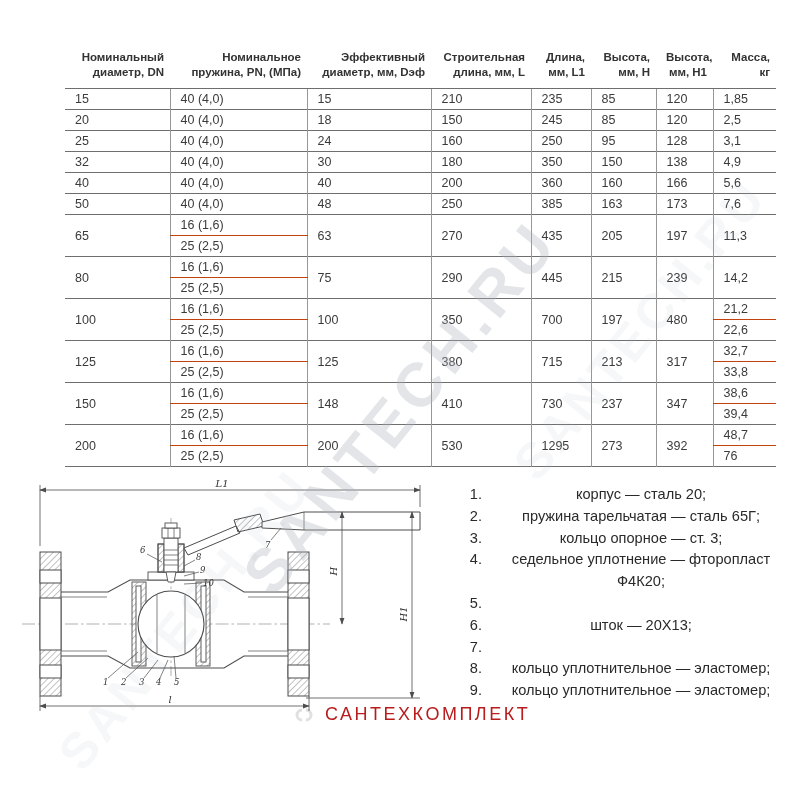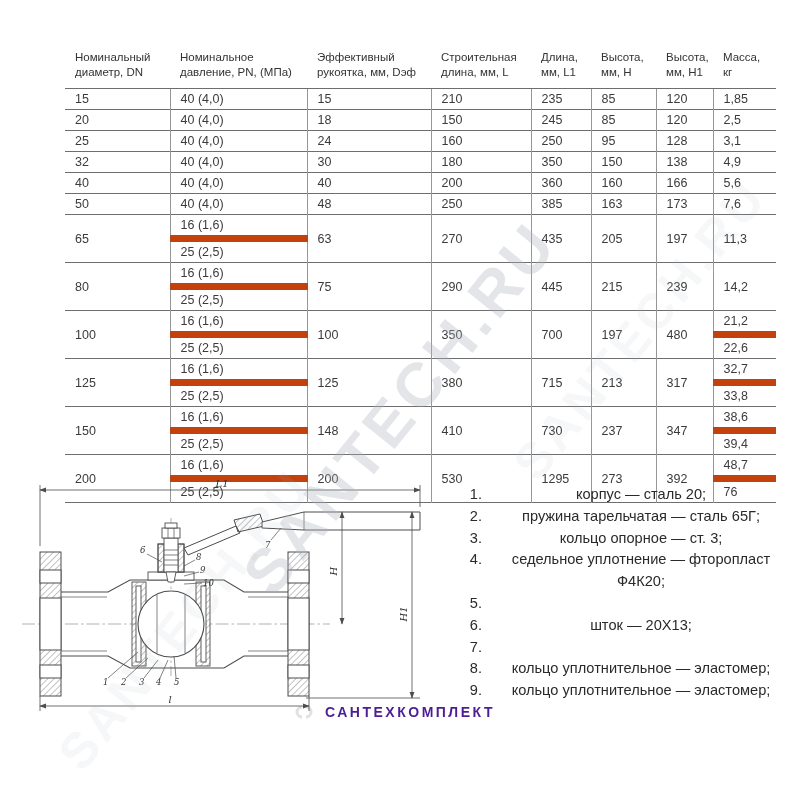--- a/index.html
+++ b/index.html
@@ -11,32 +11,32 @@
   
   .wm{position:absolute;font-weight:700;white-space:nowrap;pointer-events:none;z-index:3;color:#aeb6bd;}
   .wm-main{left:400px;top:408px;font-size:62px;letter-spacing:5px;opacity:.34;
     transform:translate(-50%,-50%) rotate(-51deg);}
   .wm-f1{left:185px;top:620px;font-size:50px;letter-spacing:4px;opacity:.10;
     transform:translate(-50%,-50%) rotate(-51deg);}
   .wm-f2{left:640px;top:330px;font-size:50px;letter-spacing:4px;opacity:.10;
     transform:translate(-50%,-50%) rotate(-51deg);}
   .wm-bottom{position:absolute;left:292px;top:704px;display:flex;align-items:center;gap:7px;
     z-index:0;pointer-events:none;}
-  .wm-bottom .t{font-size:14px;font-weight:700;letter-spacing:2.5px;color:#4c1d95;}
+  .wm-bottom .t{font-size:18px;font-weight:400;letter-spacing:2.5px;color:#b91c1c;}
   
   .spec-wrap{position:absolute;left:65px;top:50px;width:711px;z-index:1;}
   table{border-collapse:collapse;table-layout:fixed;width:711px;border-bottom:1px solid #6e6e6e;}
   col.w-dn{width:105px}col.w-pn{width:137px}col.w-deff{width:124px}col.w-l{width:100px}
   col.w-l1{width:60px}col.w-h{width:65px}col.w-h1{width:57px}col.w-m{width:63px}
-  th{font-size:11.5px;line-height:1.28;font-weight:400;text-align:left;vertical-align:top;
+  th{font-size:11.5px;line-height:1.28;font-weight:700;text-align:right;vertical-align:top;
      padding:0 6px 9px 10px;color:#333;}
   td{font-size:12.5px;padding:0 6px 0 10px;height:20px;vertical-align:middle;color:#3b3b3b;}
   tr.gs td{border-top:1px solid #6e6e6e;}
   td.vl{border-left:1px solid #979797;}
-  td.sd{border-bottom:7px solid #c2410c;}
+  td.sd{border-bottom:1px solid #c2410c;}
   
   .materials{position:absolute;left:455px;top:484px;width:338px;z-index:1;}
   .materials h2{margin:0 0 9px 0;font-size:17.5px;letter-spacing:.2px;color:#1d1d1d;}
   .materials ol{list-style:none;margin:0;padding:0;}
   .materials li{display:flex;font-size:14.6px;line-height:21.8px;color:#2a2a2a;}
   .materials .num{width:27px;flex:0 0 27px;text-align:right;padding-right:7px;}
   .materials .txt{flex:1;text-align:center;}
   
   .drawing{position:absolute;left:8px;top:476px;z-index:1;}
   .dwg-label{font-family:"DejaVu Serif",serif;font-style:italic;}
@@ -56,22 +56,22 @@
         <col class="w-deff">
         <col class="w-l">
       <col class="w-l1">
         <col class="w-h">
         <col class="w-h1">
         <col class="w-m">
     </colgroup>
     <thead>
       <tr>
           <th>Номинальный диаметр, DN</th>
-          <th>Номинальное давление, PN, (МПа)</th>
-          <th>Эффективный рукоятка, мм, Dэф</th>
+          <th>Номинальное пружина, PN, (МПа)</th>
+          <th>Эффективный диаметр, мм, Dэф</th>
           <th>Строительная длина, мм, L</th>
           <th>Длина, мм, L1</th>
           <th>Высота, мм, H</th>
           <th>Высота, мм, H1</th>
           <th>Масса, кг</th>
         </tr>
     </thead>
     <tbody>
         <tr class="gs">
           <td class="c-dn">15</td>

